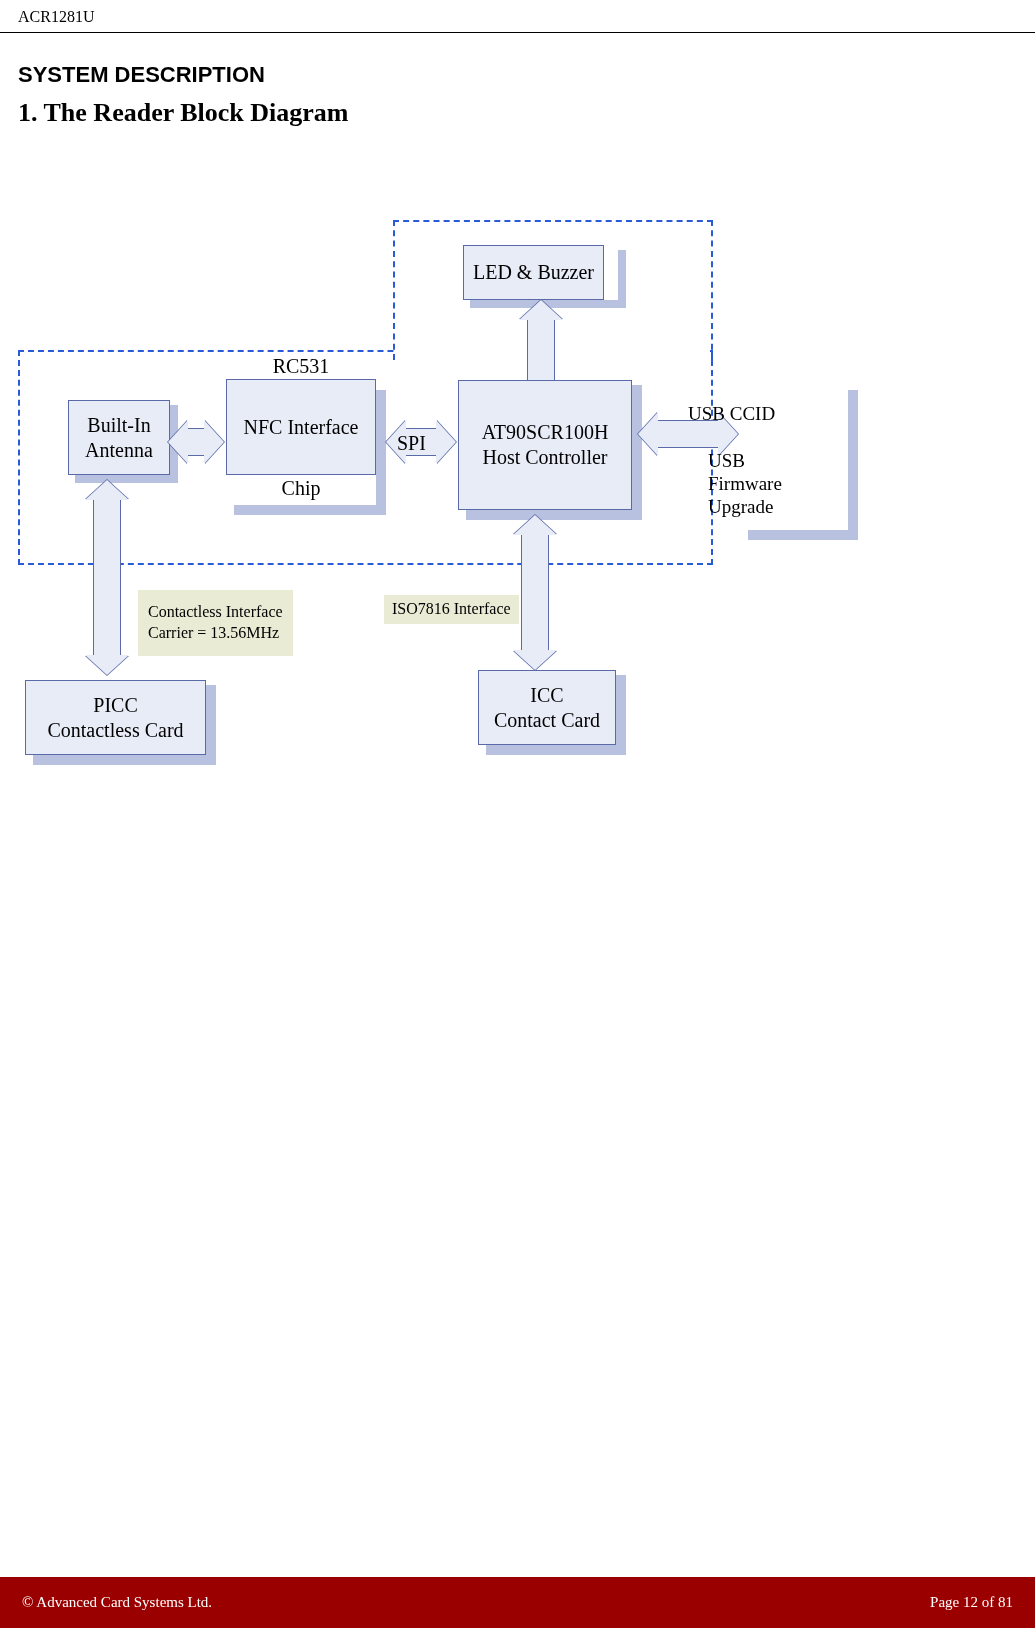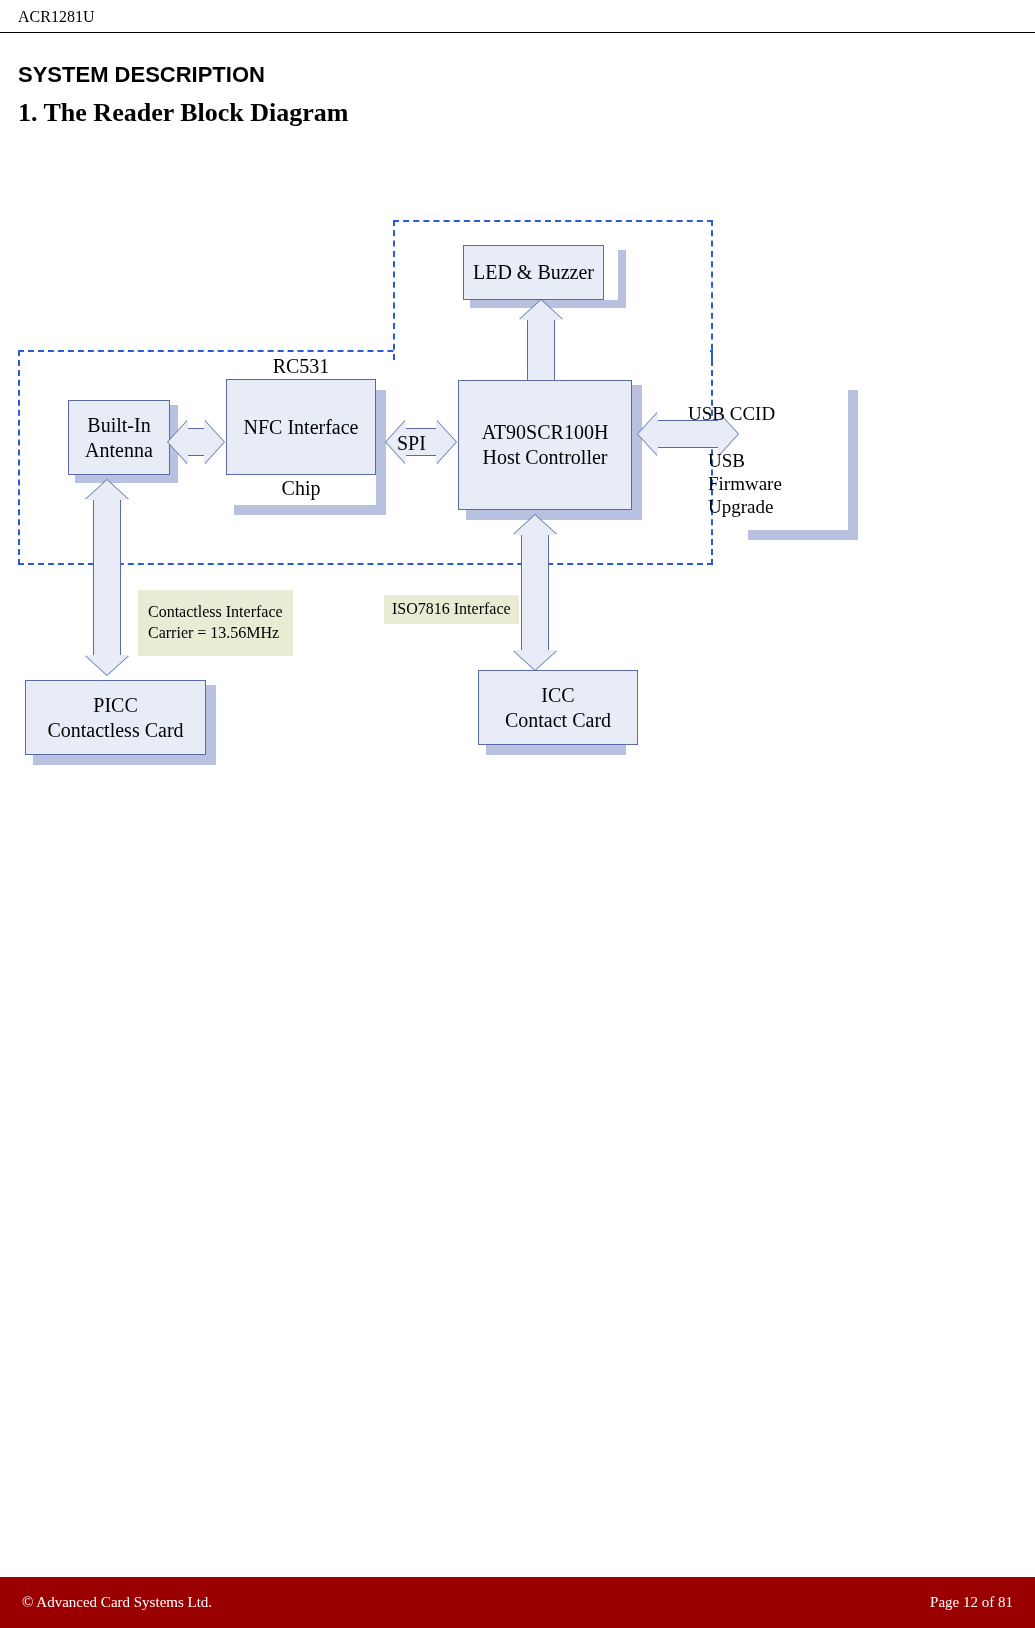--- a/index.html
+++ b/index.html
@@ -243,21 +243,21 @@
 
   <div class="shadow-r" style="top:475px; left:188px; width:10px; height:75px;"></div>
   <div class="shadow-r" style="top:545px; left:15px; width:183px; height:10px;"></div>
   <div class="block" style="top:470px; left:7px; width:181px; height:75px;">
     <span>PICC</span>
     <span>Contactless Card</span>
   </div>
 
   <div class="shadow-r" style="top:465px; left:598px; width:10px; height:75px;"></div>
   <div class="shadow-r" style="top:535px; left:468px; width:140px; height:10px;"></div>
-  <div class="block" style="top:460px; left:460px; width:160px; height:75px;">
+  <div class="block" style="top:460px; left:460px; width:138px; height:75px;">
     <span>ICC</span>
     <span>Contact Card</span>
   </div>
 
 </div>
 
 <div class="footer">
   <span>© Advanced Card Systems Ltd.</span>
   <span>Page 12 of 81</span>
 </div>

